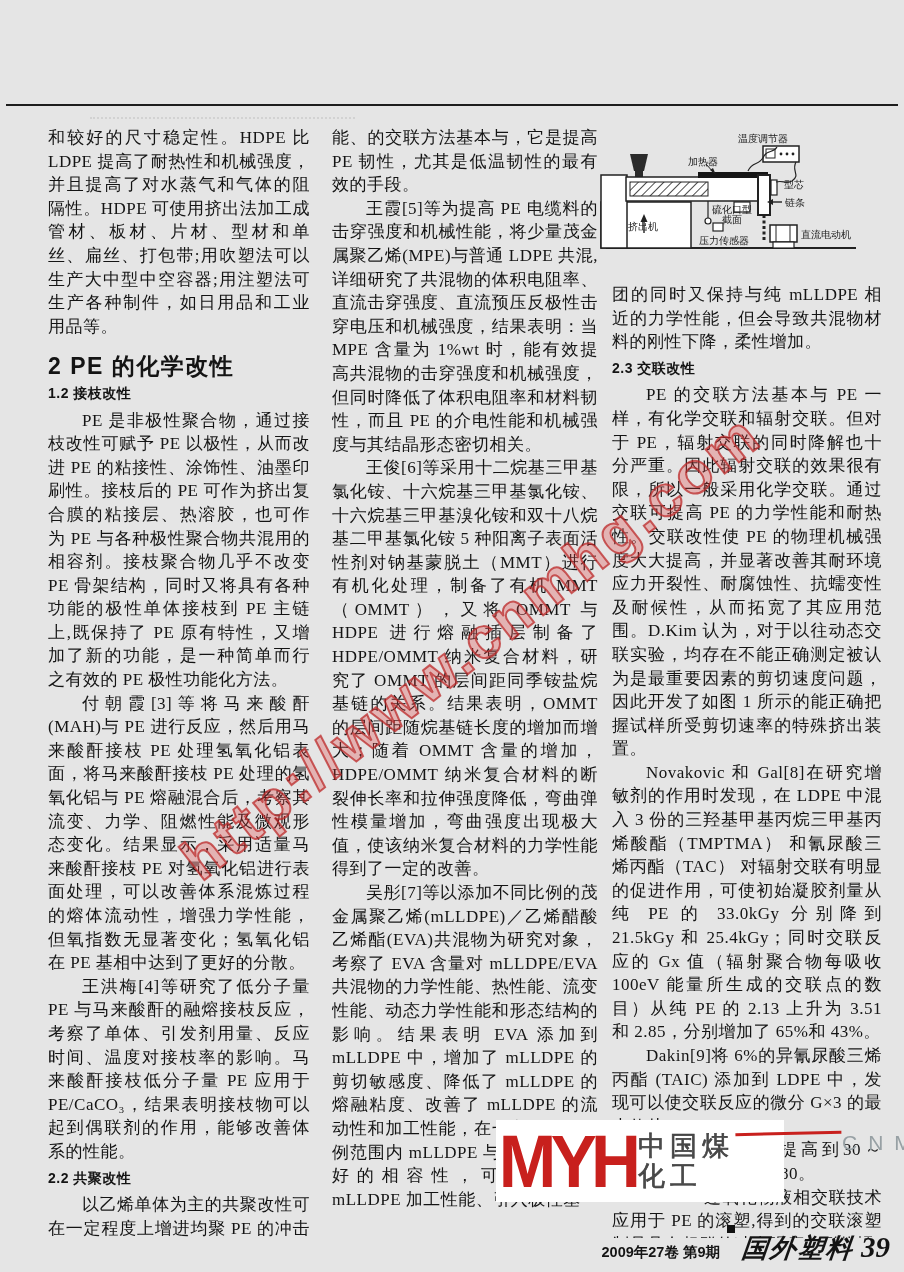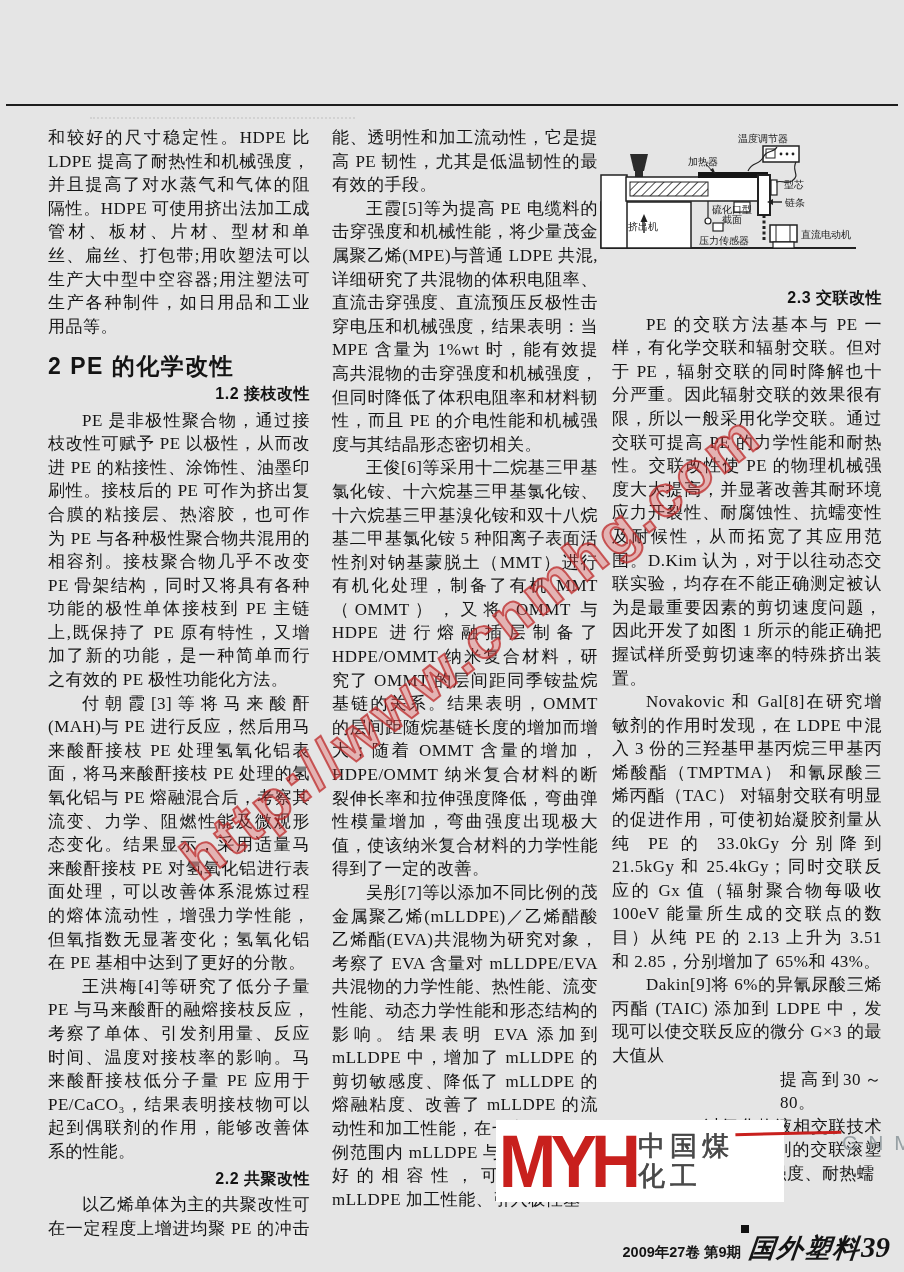--- a/index.html
+++ b/index.html
@@ -8,41 +8,41 @@
   .rule-top{position:absolute;left:6px;right:6px;top:104px;border-top:2.5px solid #1d1d1d;}
   .ghost-line{position:absolute;left:90px;top:117px;width:265px;border-top:2px dotted #c4c4c4;opacity:.55;}
   .col{position:absolute;text-align:justify;font-size:17px;line-height:23.6px;letter-spacing:.5px;z-index:1;}
   .col p{margin:0;}
   .col-left{left:48px;top:126px;width:262px;height:1112px;overflow:hidden;}
   .col-mid{left:332px;top:126px;width:266px;height:1112px;overflow:hidden;}
   .col-right{left:612px;top:283px;width:270px;height:955px;overflow:hidden;}
   .indent{text-indent:2em;}
   .h1{font-size:23px;font-weight:bold;letter-spacing:1.5px;margin:17px 0 1px;text-align:left;
       font-family:"Liberation Sans","DejaVu Sans",sans-serif;}
-  .h2{font-size:16px;font-weight:bold;margin:3px 0;text-align:right;
+  .h2{font-size:14px;font-weight:bold;margin:3px 0;text-align:left;
       font-family:"Liberation Sans","DejaVu Sans",sans-serif;}
   .after-logo{padding-left:168px;}
   .covered-start{text-indent:92px;}
   .figure1{position:absolute;left:600px;top:118px;width:262px;height:152px;z-index:1;}
   .figure1 text{font-family:"Liberation Sans","DejaVu Sans",sans-serif;font-size:10px;fill:#1a1a1a;}
   .watermark{position:absolute;left:168px;top:840px;transform:rotate(-38deg);transform-origin:0 0;
       font-family:"Liberation Sans","DejaVu Sans",sans-serif;font-size:58px;font-weight:bold;
       letter-spacing:4px;white-space:nowrap;color:rgba(222,62,62,0.30);
       -webkit-text-stroke:2px rgba(188,42,42,0.75);z-index:4;pointer-events:none;}
   .logo{position:absolute;left:496px;top:1120px;width:288px;height:82px;background:#ffffff;
       display:flex;align-items:center;z-index:6;}
   .logo-monogram{font-family:"Liberation Sans","DejaVu Sans",sans-serif;font-weight:bold;
       font-size:72px;line-height:72px;color:#c8201d;letter-spacing:-6px;transform:scale(.96,1.02);}
   .logo-right{display:flex;flex-direction:row;}
   .logo-cn{font-size:27px;line-height:30px;color:#4a4a4a;letter-spacing:5px;
       -webkit-text-stroke:.6px #3a3a3a;font-weight:normal;}
   .logo-underline{width:172px;border-top:3px solid #c8201d;margin:1px 0 3px;transform:rotate(-1.3deg);}
   .logo-en{font-family:"Liberation Sans","DejaVu Sans",sans-serif;font-size:21px;color:#97a0a4;
       letter-spacing:11px;line-height:24px;}
-  .footer{position:absolute;right:14px;bottom:6px;display:flex;align-items:baseline;z-index:2;}
+  .footer{position:absolute;right:14px;bottom:6px;display:flex;align-items:baseline;gap:7px;z-index:2;}
   .footer-issue{font-family:"Liberation Sans","DejaVu Sans",sans-serif;font-weight:bold;font-size:14.5px;}
   .footer-square{width:8px;height:8px;background:#111;display:inline-block;align-self:center;}
   .footer-journal{font-size:26px;font-weight:bold;font-style:italic;transform:skewX(-6deg);letter-spacing:2px;}
   .footer-page{font-size:29px;font-weight:bold;font-style:italic;margin-top:40px;}
 </style>
 </head>
 <body>
 
 <div class="page">
 
@@ -54,21 +54,21 @@
     <div class="h1">2 PE 的化学改性</div>
     <div class="h2">1.2 接枝改性</div>
     <p class="indent">PE 是非极性聚合物，通过接枝改性可赋予 PE 以极性，从而改进 PE 的粘接性、涂饰性、油墨印刷性。接枝后的 PE 可作为挤出复合膜的粘接层、热溶胶，也可作为 PE 与各种极性聚合物共混用的相容剂。接枝聚合物几乎不改变 PE 骨架结构，同时又将具有各种功能的极性单体接枝到 PE 主链上,既保持了 PE 原有特性，又增加了新的功能，是一种简单而行之有效的 PE 极性功能化方法。</p>
     <p class="indent">付朝霞[3]等将马来酸酐(MAH)与 PE 进行反应，然后用马来酸酐接枝 PE 处理氢氧化铝表面，将马来酸酐接枝 PE 处理的氢氧化铝与 PE 熔融混合后，考察其流变、力学、阻燃性能及微观形态变化。结果显示，采用适量马来酸酐接枝 PE 对氢氧化铝进行表面处理，可以改善体系混炼过程的熔体流动性，增强力学性能，但氧指数无显著变化；氢氧化铝在 PE 基相中达到了更好的分散。</p>
     <p class="indent">王洪梅[4]等研究了低分子量 PE 与马来酸酐的融熔接枝反应，考察了单体、引发剂用量、反应时间、温度对接枝率的影响。马来酸酐接枝低分子量 PE 应用于 PE/CaCO₃，结果表明接枝物可以起到偶联剂的作用，能够改善体系的性能。</p>
     <div class="h2">2.2 共聚改性</div>
     <p class="indent">以乙烯单体为主的共聚改性可在一定程度上增进均聚 PE 的冲击性</p>
   </div>
 
   <div class="col col-mid">
-    <p>能、透明性和加工流动性，它是提高 PE 韧性，尤其是低温韧性的最有效的手段。</p>
+    <p>能、的交联方法基本与，它是提高 PE 韧性，尤其是低温韧性的最有效的手段。</p>
     <p class="indent">王霞[5]等为提高 PE 电缆料的击穿强度和机械性能，将少量茂金属聚乙烯(MPE)与普通 LDPE 共混,详细研究了共混物的体积电阻率、直流击穿强度、直流预压反极性击穿电压和机械强度，结果表明：当 MPE 含量为 1%wt 时，能有效提高共混物的击穿强度和机械强度，但同时降低了体积电阻率和材料韧性，而且 PE 的介电性能和机械强度与其结晶形态密切相关。</p>
     <p class="indent">王俊[6]等采用十二烷基三甲基氯化铵、十六烷基三甲基氯化铵、十六烷基三甲基溴化铵和双十八烷基二甲基氯化铵 5 种阳离子表面活性剂对钠基蒙脱土（MMT）进行有机化处理，制备了有机 MMT（OMMT），又将 OMMT 与 HDPE 进行熔融插层制备了 HDPE/OMMT 纳米复合材料，研究了 OMMT 的层间距同季铵盐烷基链的关系。结果表明，OMMT 的层间距随烷基链长度的增加而增大；随着 OMMT 含量的增加，HDPE/OMMT 纳米复合材料的断裂伸长率和拉伸强度降低，弯曲弹性模量增加，弯曲强度出现极大值，使该纳米复合材料的力学性能得到了一定的改善。</p>
     <p class="indent">吴彤[7]等以添加不同比例的茂金属聚乙烯(mLLDPE)／乙烯醋酸乙烯酯(EVA)共混物为研究对象，考察了 EVA 含量对 mLLDPE/EVA 共混物的力学性能、热性能、流变性能、动态力学性能和形态结构的影响。结果表明 EVA 添加到 mLLDPE 中，增加了 mLLDPE 的剪切敏感度、降低了 mLLDPE 的熔融粘度、改善了 mLLDPE 的流动性和加工性能，在一定的添加比例范围内 mLLDPE 与 EVA 具有很好的相容性，可以在改善 mLLDPE 加工性能、引入极性基</p>
   </div>
 
   <div class="figure1">
     <svg width="262" height="152" viewBox="0 0 262 152" xmlns="http://www.w3.org/2000/svg">
       <defs>
         <pattern id="hatch" width="6" height="6" patternTransform="rotate(45)" patternUnits="userSpaceOnUse">
           <line x1="0" y1="0" x2="0" y2="6" stroke="#222" stroke-width="1.6"></line>
@@ -128,20 +128,21 @@
       <text x="185" y="88">链条</text>
       <text x="28" y="112">挤出机</text>
       <text x="112" y="95">硫化口型</text>
       <text x="122" y="105">截面</text>
       <text x="99" y="126">压力传感器</text>
       <text x="201" y="120">直流电动机</text>
     </svg>
   </div>
 
   <div class="col col-right">
+    <p>团的同时又保持与纯 mLLDPE 相近的力学性能，但会导致共混物材料的刚性下降，柔性增加。</p>
     <div class="h2">2.3 交联改性</div>
     <p class="indent">PE 的交联方法基本与 PE 一样，有化学交联和辐射交联。但对于 PE，辐射交联的同时降解也十分严重。因此辐射交联的效果很有限，所以一般采用化学交联。通过交联可提高 PE 的力学性能和耐热性。交联改性使 PE 的物理机械强度大大提高，并显著改善其耐环境应力开裂性、耐腐蚀性、抗蠕变性及耐候性，从而拓宽了其应用范围。D.Kim 认为，对于以往动态交联实验，均存在不能正确测定被认为是最重要因素的剪切速度问题，因此开发了如图 1 所示的能正确把握试样所受剪切速率的特殊挤出装置。</p>
     <p class="indent">Novakovic 和 Gal[8]在研究增敏剂的作用时发现，在 LDPE 中混入 3 份的三羟基甲基丙烷三甲基丙烯酸酯（TMPTMA） 和氰尿酸三烯丙酯（TAC） 对辐射交联有明显的促进作用，可使初始凝胶剂量从纯 PE 的 33.0kGy 分别降到 21.5kGy 和 25.4kGy；同时交联反应的 Gx 值（辐射聚合物每吸收 100eV 能量所生成的交联点的数目）从纯 PE 的 2.13 上升为 3.51 和 2.85，分别增加了 65%和 43%。</p>
     <p class="indent">Dakin[9]将 6%的异氰尿酸三烯丙酯 (TAIC) 添加到 LDPE 中，发现可以使交联反应的微分 G×3 的最大值从</p>
     <p class="after-logo">提高到30～80。</p>
     <p class="covered-start">过氧化物液相交联技术应用于 PE 的滚塑,得到的交联滚塑制品具有超群的冲击强度、耐热蠕</p>
   </div>
 
   <div class="watermark">http://www.cnmhg.com</div>
 

